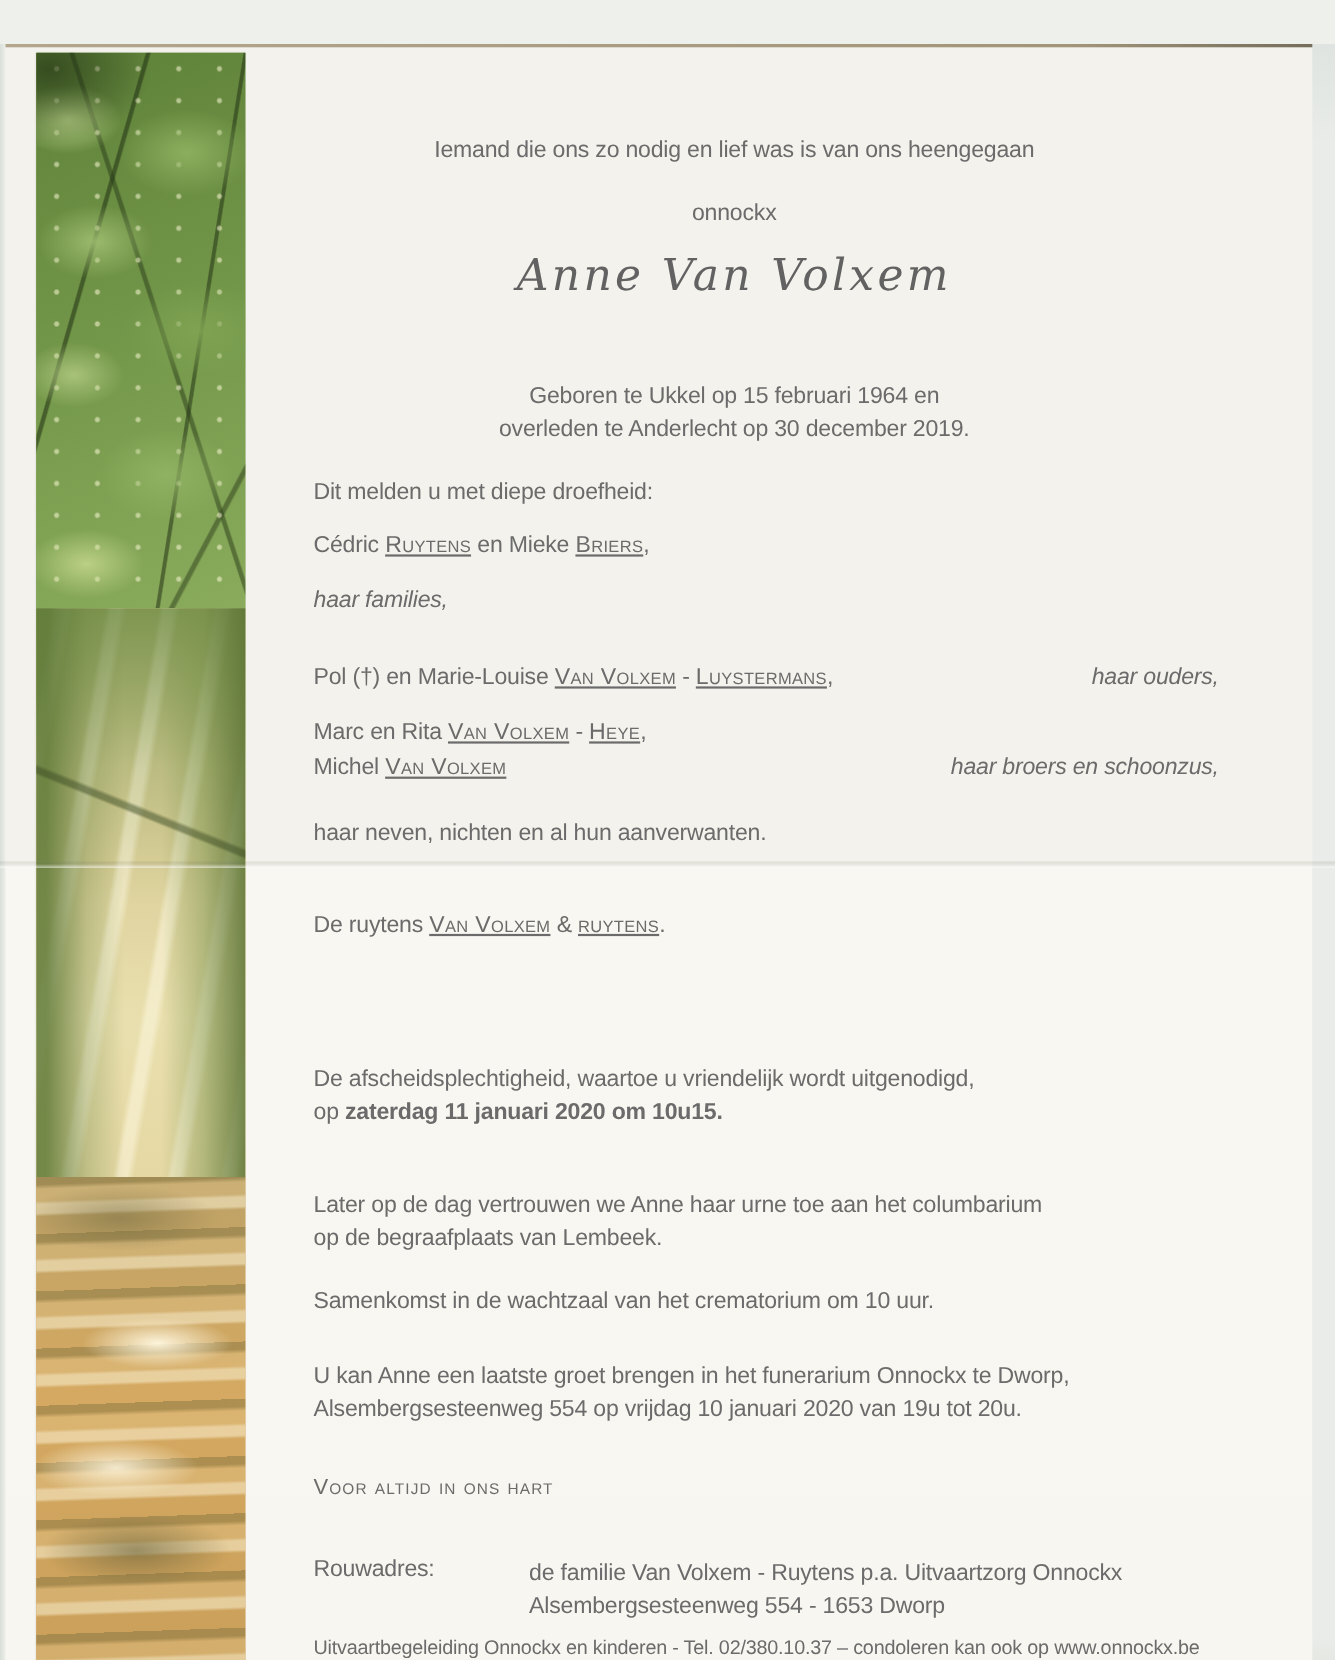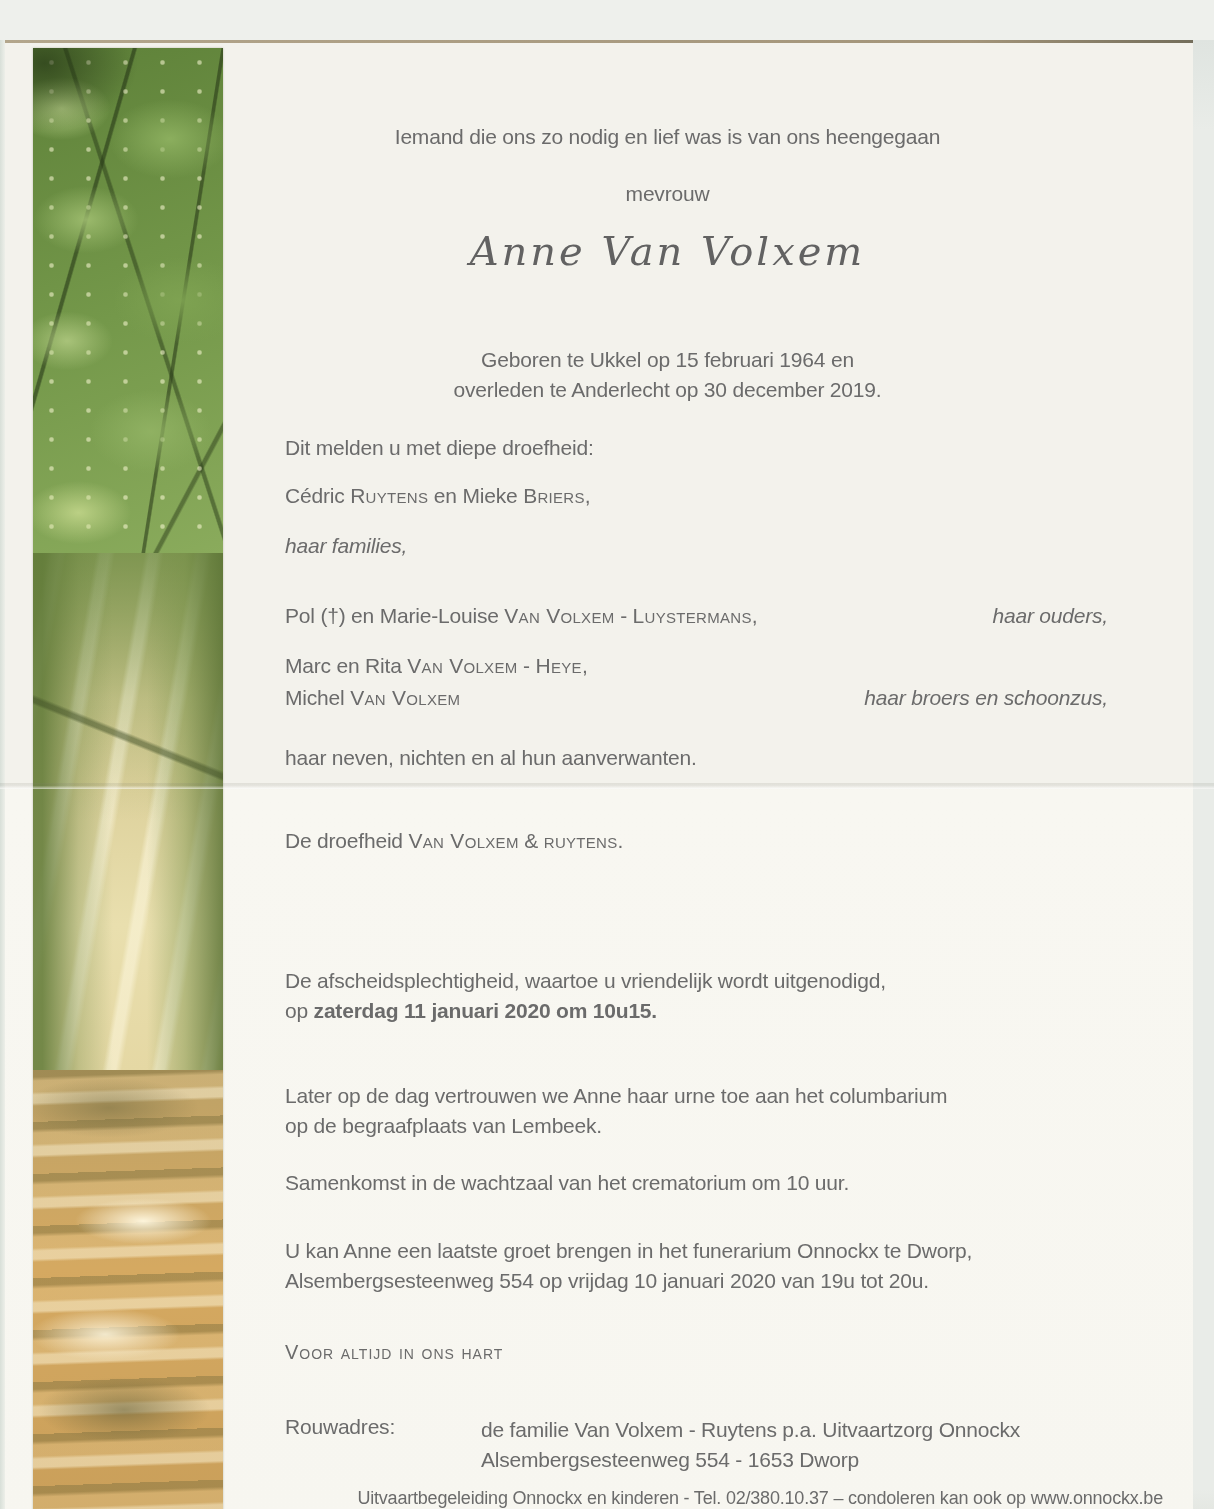--- a/index.html
+++ b/index.html
@@ -62,46 +62,46 @@
       radial-gradient(ellipse 120px 40px at 40% 8%, rgba(110,104,62,.5), rgba(110,104,62,0) 75%),
       repeating-linear-gradient(178deg, rgba(125,112,62,.45) 0 7px, rgba(232,206,150,.3) 11px 22px, rgba(250,240,208,.55) 25px 33px, rgba(125,112,62,0) 36px 52px),
       linear-gradient(180deg,#bda267,#d5a961 42%,#c89e59);
   }
   
   .t{position:absolute;font-size:21px;letter-spacing:-0.2px;line-height:24px;white-space:nowrap;}
   .header{position:absolute;left:285px;width:765px;text-align:center;}
   .title{font-family:"DejaVu Serif","Liberation Serif",serif;font-style:italic;font-size:40px;letter-spacing:3px;color:#626262;line-height:70px;}
   .row{position:absolute;left:285px;width:823px;display:flex;justify-content:space-between;font-size:21px;letter-spacing:-0.2px;white-space:nowrap;}
   .rel{font-style:italic;}
-  .sc{font-variant:small-caps;letter-spacing:0.3px;}
+  .sc{font-variant:small-caps;letter-spacing:0.3px;text-decoration:underline;}
   .b{font-weight:bold;}
   .ital{font-style:italic;}
   .para{line-height:30px;}
   .motto{position:absolute;left:285px;top:1301px;width:700px;text-align:left;font-variant:small-caps;font-size:20px;letter-spacing:1px;}
-  .footer{position:absolute;left:285px;top:1448px;width:878px;text-align:right;font-size:18px;letter-spacing:-0.2px;white-space:nowrap;}
+  .footer{position:absolute;left:285px;top:1448px;width:878px;text-align:left;font-size:18px;letter-spacing:-0.2px;white-space:nowrap;}
 </style>
 </head>
 <body>
 
 <div class="card">
 
   <div class="edge-top"></div>
   <div class="edge-right"></div>
   <div class="edge-left"></div>
 
   <div class="photo">
     <div class="foliage"></div>
     <div class="rays"></div>
     <div class="path"></div>
   </div>
 
   <div class="fold"></div>
 
   <div class="header" style="top:85px"><span class="t" style="position:static">Iemand die ons zo nodig en lief was is van ons heengegaan</span></div>
-  <div class="header" style="top:142px"><span class="t" style="position:static">mevrouw</span></div>
+  <div class="header" style="top:142px"><span class="t" style="position:static">onnockx</span></div>
   <div class="header title" style="top:176px">Anne Van Volxem</div>
   <div class="header" style="top:308px"><span class="t" style="position:static">Geboren te Ukkel op 15 februari 1964 en</span></div>
   <div class="header" style="top:338px"><span class="t" style="position:static">overleden te Anderlecht op 30 december 2019.</span></div>
 
   <div class="t" style="left:285px;top:396px">Dit melden u met diepe droefheid:</div>
 
   <div class="row" style="top:444px">
     <span><span>Cédric </span><span class="sc">Ruytens</span><span> en Mieke </span><span class="sc">Briers</span><span>,</span></span>
     <span class="rel"></span>
   </div>
@@ -116,21 +116,21 @@
     <span><span>Pol (†) en Marie-Louise </span><span class="sc">Van Volxem</span><span> - </span><span class="sc">Luystermans</span><span>,</span></span>
     <span class="rel">haar ouders,</span>
   </div>
   <div class="row" style="top:646px">
     <span><span>Michel </span><span class="sc">Van Volxem</span></span>
     <span class="rel">haar broers en schoonzus,</span>
   </div>
 
   <div class="t" style="left:285px;top:706px">haar neven, nichten en al hun aanverwanten.</div>
 
-  <div class="t" style="left:285px;top:789px"><span>De droefheid </span><span class="sc">Van Volxem</span><span> &amp; </span><span class="sc">ruytens</span><span>.</span></div>
+  <div class="t" style="left:285px;top:789px"><span>De ruytens </span><span class="sc">Van Volxem</span><span> &amp; </span><span class="sc">ruytens</span><span>.</span></div>
 
 
   <div class="t para" style="left:285px;top:926px">
     <div>De afscheidsplechtigheid, waartoe u vriendelijk wordt uitgenodigd,</div>
     <div><span>op </span><span class="b">zaterdag 11 januari 2020 om 10u15.</span></div>
   </div>
 
   <div class="t para" style="left:285px;top:1041px">
     <div>Later op de dag vertrouwen we Anne haar urne toe aan het columbarium</div>
     <div>op de begraafplaats van Lembeek.</div>

